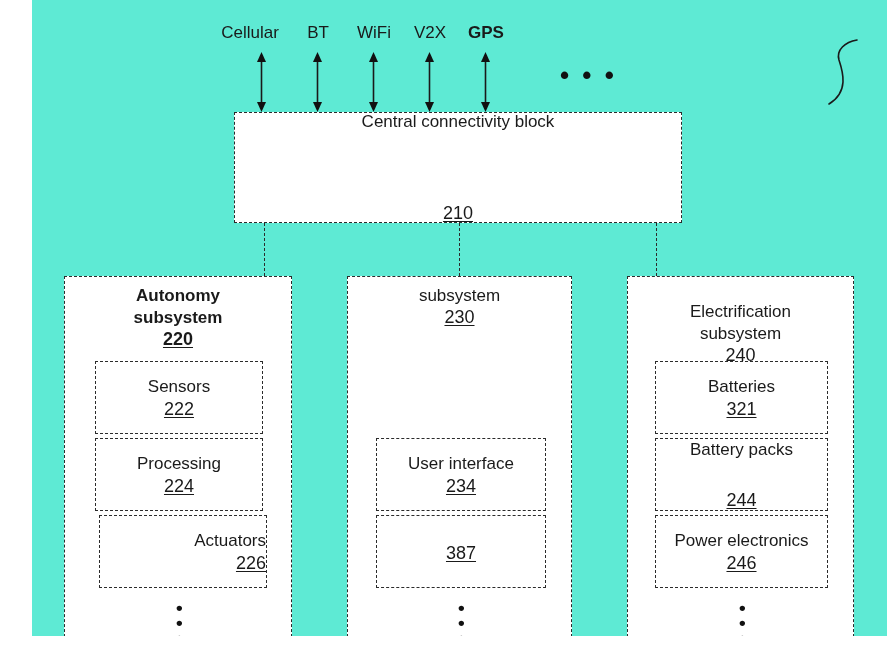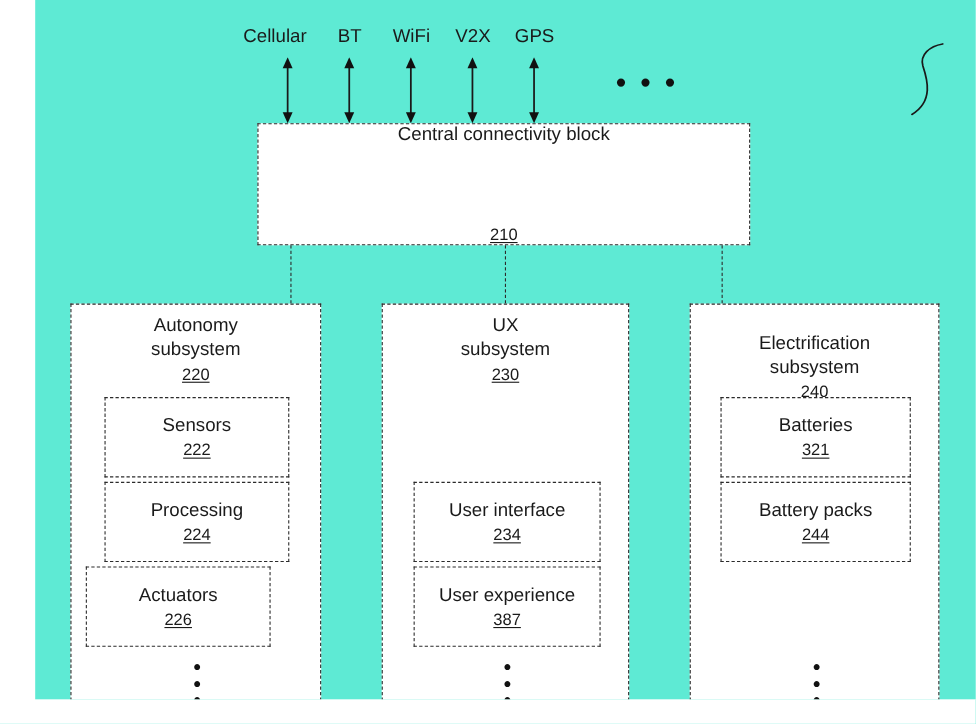--- a/index.html
+++ b/index.html
@@ -77,21 +77,21 @@
     gap: 48px;
   }
   .central-title {
     font-size: 17px;
     line-height: 20px;
     color: #1a1a1a;
     margin-bottom: 24px;
     white-space: nowrap;
   }
   .ref-num {
-    font-size: 15px;
+    font-size: 18px;
     line-height: 19px;
     color: #1a1a1a;
     text-decoration: underline;
     text-underline-offset: 2px;
     white-space: nowrap;
   }
 
   
   .subsystem {
     border: 1.4px dashed #2b2b2b;
@@ -151,21 +151,21 @@
 </style>
 </head>
 <body>
 
 <div id="figure">
 
   <div class="radio-label" style="left:218px; top:24px;">Cellular</div>
   <div class="radio-label" style="left:286px; top:24px;">BT</div>
   <div class="radio-label" style="left:342px; top:24px;">WiFi</div>
   <div class="radio-label" style="left:398px; top:24px;text-align:center;">V2X</div>
-  <div class="radio-label" style="left:454px; top:24px;">GPS</div>
+  <div class="radio-label" style="left:454px; top:24px;font-weight:bold;">GPS</div>
 
   <div class="arrow" style="left:224px; top:52px;">
     <svg width="11" height="60" viewBox="0 0 11 60">
       <line x1="5.5" y1="8" x2="5.5" y2="52" stroke="#1a1a1a" stroke-width="1.6"></line>
       <polygon points="5.5,0 1,10 10,10" fill="#111"></polygon>
       <polygon points="5.5,60 1,50 10,50" fill="#111"></polygon>
     </svg>
   </div>
   <div class="arrow" style="left:280px; top:52px;">
     <svg width="11" height="60" viewBox="0 0 11 60">
@@ -206,59 +206,57 @@
   <div class="box box-central" style="left:202px; top:112px; width:448px; height:111px;">
     <div class="central-title">Central connectivity block</div>
     <div class="ref-num">210</div>
   </div>
 
   <div class="connector" style="left:232px; top:223px; height:53px;"></div>
   <div class="connector" style="left:427px; top:223px; height:53px;"></div>
   <div class="connector" style="left:624px; top:223px; height:53px;"></div>
 
   <div class="box subsystem" style="left:32px; top:276px; width:228px; height:366px;">
-    <div class="subsystem-header" style="top:8px;">
+    <div class="subsystem-header" style="top:8px;font-weight:bold;">
       <span class="sh-line">Autonomy</span>
       <span class="sh-line">subsystem</span>
       <span class="ref-num">220</span>
     </div>
 
     <div class="component" style="left:30px; top:84px; width:168px; height:73px;">
       <span class="component-label">Sensors</span>
       <span class="ref-num">222</span>
     </div>
     <div class="component" style="left:30px; top:161px; width:168px; height:73px;">
       <span class="component-label">Processing</span>
       <span class="ref-num">224</span>
     </div>
-    <div class="component" style="left:13px; top:238px; width:168px; height:73px;">
+    <div class="component" style="left:34px; top:238px; width:168px; height:73px;align-items:flex-end;">
       <span class="component-label">Actuators</span>
       <span class="ref-num">226</span>
     </div>
 
     <div class="v-ellipsis" style="left:114px; top:323px;">
       <span>•</span>
       <span>•</span>
       <span>•</span>
     </div>
   </div>
 
   <div class="box subsystem" style="left:315px; top:276px; width:225px; height:366px;">
     <div class="subsystem-header" style="top:8px;">
-      <span class="sh-line">UX</span>
       <span class="sh-line">subsystem</span>
       <span class="ref-num">230</span>
     </div>
 
     <div class="component" style="left:28px; top:161px; width:170px; height:73px;">
       <span class="component-label">User interface</span>
       <span class="ref-num">234</span>
     </div>
     <div class="component" style="left:28px; top:238px; width:170px; height:73px;">
-      <span class="component-label">User experience</span>
       <span class="ref-num">387</span>
     </div>
 
     <div class="v-ellipsis" style="left:113px; top:323px;">
       <span>•</span>
       <span>•</span>
       <span>•</span>
     </div>
   </div>
 
@@ -266,24 +264,28 @@
     <div class="subsystem-header" style="top:24px;">
       <span class="sh-line">Electrification</span>
       <span class="sh-line">subsystem</span>
       <span class="ref-num">240</span>
     </div>
 
     <div class="component" style="left:27px; top:84px; width:173px; height:73px;">
       <span class="component-label">Batteries</span>
       <span class="ref-num">321</span>
     </div>
-    <div class="component" style="left:27px; top:161px; width:173px; height:73px;">
+    <div class="component" style="left:27px; top:161px; width:173px; height:73px;justify-content:space-between;">
       <span class="component-label">Battery packs</span>
       <span class="ref-num">244</span>
     </div>
+    <div class="component" style="left:27px; top:238px; width:173px; height:73px;">
+      <span class="component-label">Power electronics</span>
+      <span class="ref-num">246</span>
+    </div>
 
     <div class="v-ellipsis" style="left:114px; top:323px;">
       <span>•</span>
       <span>•</span>
       <span>•</span>
     </div>
   </div>
 
 </div>
 

